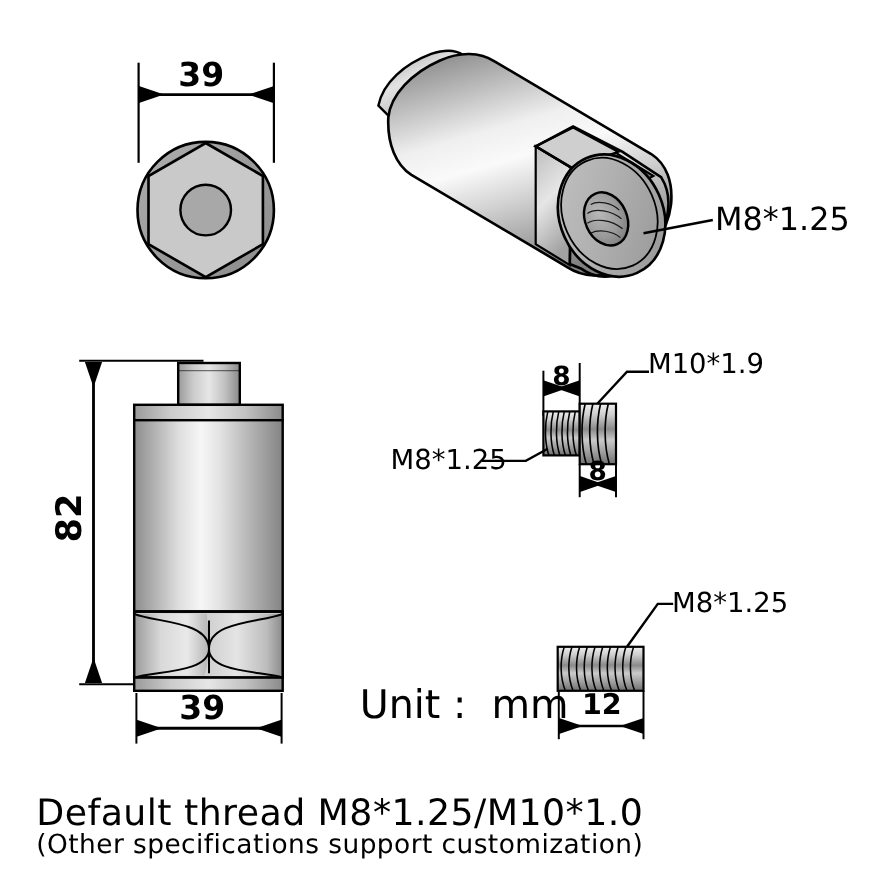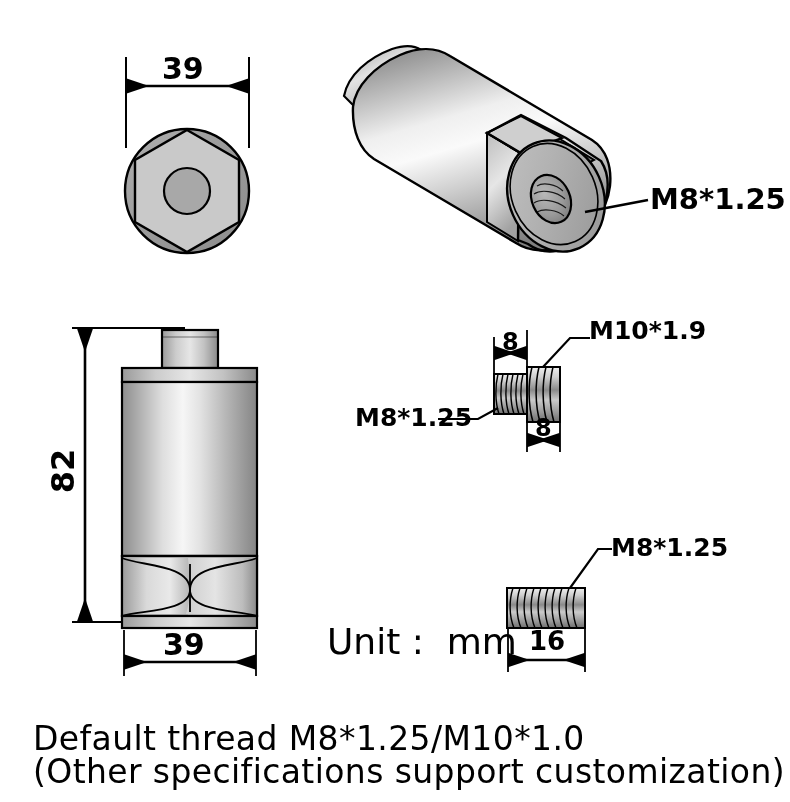--- a/index.html
+++ b/index.html
@@ -27,21 +27,21 @@
     white-space: pre;
     color: #000;
     line-height: 1;
   }
   .dim-num {
     font-family: "DejaVu Sans", sans-serif;
     font-weight: bold;
   }
   .thread-label {
     font-family: "DejaVu Sans", sans-serif;
-    font-weight: bold;
+    font-weight: normal;
   }
   .note-line {
     font-family: "DejaVu Sans", sans-serif;
     font-weight: normal;
   }
   .rot90 {
     transform: rotate(-90deg);
     transform-origin: 50% 50%;
   }
 </style>
@@ -296,18 +296,18 @@
 <div class="txt thread-label" style="left:589px; top:318px; font-size:25px;">M10*1.9</div>
 
 <div class="txt thread-label" style="left:355px; top:405px; font-size:25px;">M8*1.25</div>
 
 <div class="txt dim-num" style="left:502px; top:330px; font-size:24px;">8</div>
 
 <div class="txt dim-num" style="left:535px; top:416px; font-size:24px;">8</div>
 
 <div class="txt thread-label" style="left:611px; top:535px; font-size:25px;">M8*1.25</div>
 
-<div class="txt dim-num" style="left:529px; top:628px; font-size:26px;">16</div>
+<div class="txt dim-num" style="left:529px; top:628px; font-size:26px;">12</div>
 
 <div class="txt note-line" style="left:327px; top:624px; font-size:36px;">Unit :  mm</div>
 
 <div class="txt note-line" style="left:33px; top:722px; font-size:33px; letter-spacing:0.4px;">Default thread M8*1.25/M10*1.0</div>
-<div class="txt note-line" style="left:33px; top:755px; font-size:33px; letter-spacing:0.4px;">(Other specifications support customization)</div>
+<div class="txt note-line" style="left:33px; top:755px; font-size:24px; letter-spacing:0.4px;">(Other specifications support customization)</div>
 
 </body></html>

